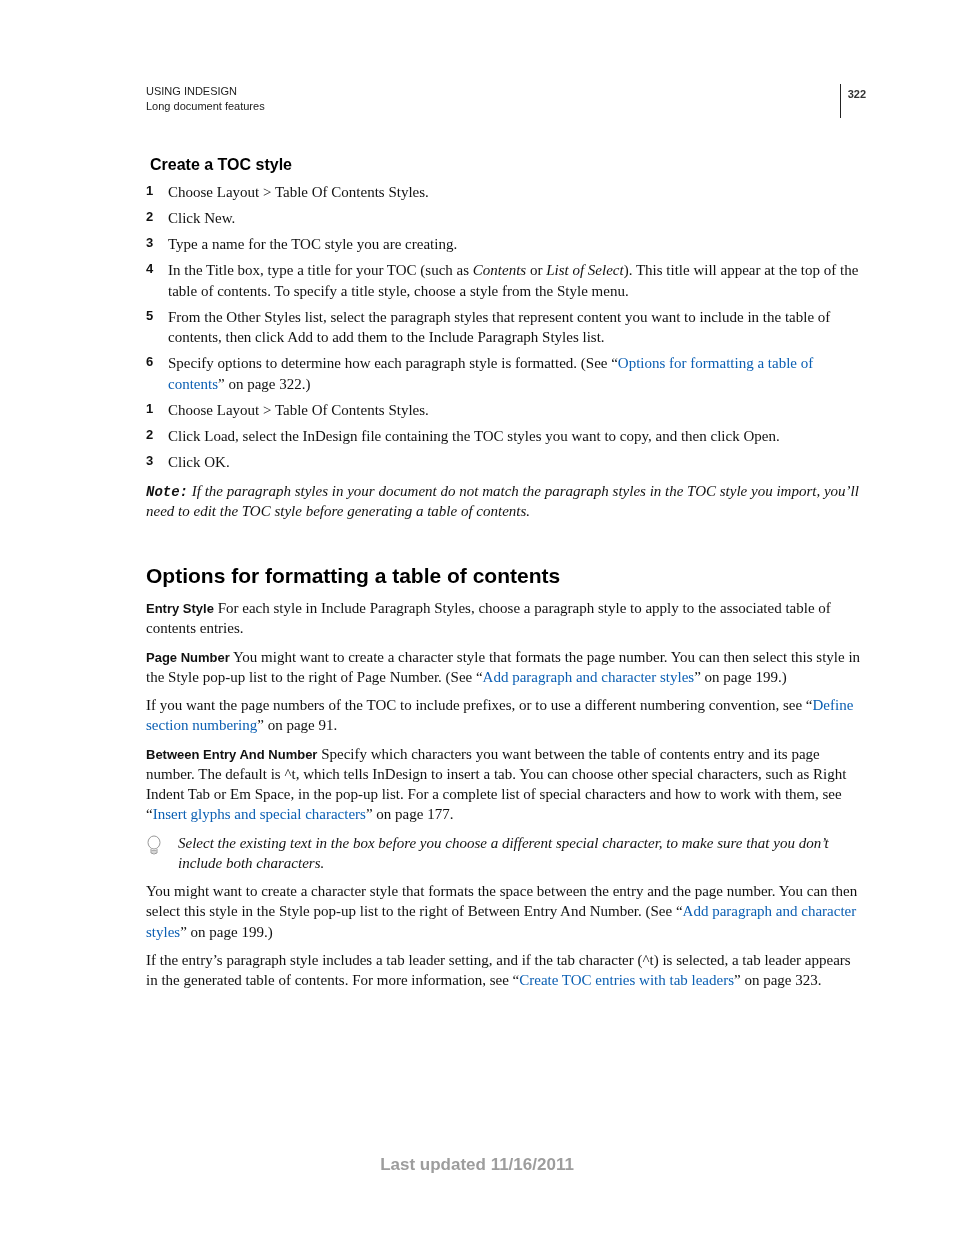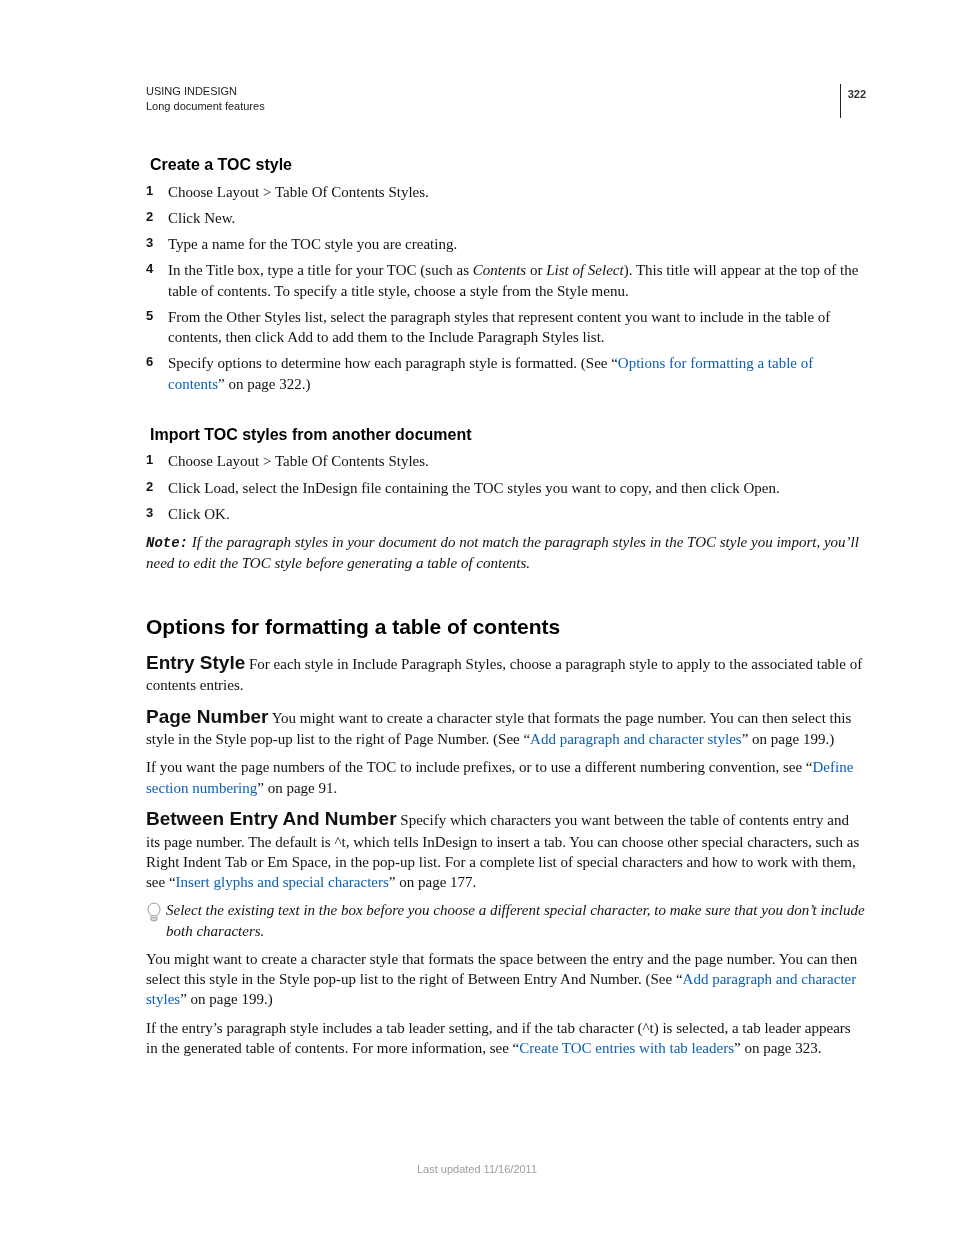--- a/index.html
+++ b/index.html
@@ -78,46 +78,46 @@
     left: 0;
     top: 0;
     font-family: "Myriad Pro", Arial, Helvetica, sans-serif;
     font-weight: bold;
     font-size: 13px;
   }
   p.body {
     margin: 8px 0;
   }
   .italic { font-style: italic; }
-  .bold-sans { font-family: "Myriad Pro", Arial, Helvetica, sans-serif; font-weight: bold; font-size: 19px;}
+  .bold-sans { font-family: "Myriad Pro", Arial, Helvetica, sans-serif; font-weight: bold; font-size: 13px;}
   .bolditalic-sans { font-family: Liberation Mono, monospace; font-weight: bold; font-style: italic; font-size: 14px;}
   a.link {
     color: #0b5fb3;
     text-decoration: none;
   }
   .tip {
     display: flex;
-    gap: 4px;
+    gap: 16px;
     align-items: flex-start;
     margin: 8px 0;
     font-style: italic;
   }
   .tip-icon {
     flex: 0 0 auto;
     margin-top: 2px;
   }
   .footer {
     position: absolute;
     bottom: 58px;
     left: 0;
     right: 0;
     text-align: center;
     font-family: "Myriad Pro", Arial, Helvetica, sans-serif;
-    font-weight: normal;
-    font-size: 11px;
+    font-weight: bold;
+    font-size: 17px;
     color: #9d9d9d;
   }
 </style>
 </head>
 <body>
 
 <div class="page">
 
   <div class="running-head">
     <div class="running-head-left">
@@ -132,21 +132,20 @@
     <div class="h3">Create a TOC style</div>
     <ol class="steps">
       <li>Choose Layout &gt; Table Of Contents Styles.</li>
       <li>Click New.</li>
       <li>Type a name for the TOC style you are creating.</li>
       <li><span>In the Title box, type a title for your TOC (such as </span><span class="italic">Contents</span><span> or </span><span class="italic">List of Select</span><span>). This title will appear at the top of the table of contents. To specify a title style, choose a style from the Style menu.</span></li>
       <li>From the Other Styles list, select the paragraph styles that represent content you want to include in the table of contents, then click Add to add them to the Include Paragraph Styles list.</li>
       <li><span>Specify options to determine how each paragraph style is formatted. (See “</span><a class="link">Options for formatting a table of contents</a><span>” on page 322.)</span></li>
     </ol>
 
-    <div class="h3" style="margin-top:30px">Import TOC styles from another document</div>
     <ol class="steps">
       <li>Choose Layout &gt; Table Of Contents Styles.</li>
       <li>Click Load, select the InDesign file containing the TOC styles you want to copy, and then click Open.</li>
       <li>Click OK.</li>
     </ol>
     <p class="body italic"><span class="bolditalic-sans">Note:</span><span> If the paragraph styles in your document do not match the paragraph styles in the TOC style you import, you’ll need to edit the TOC style before generating a table of contents.</span></p>
 
     <div class="h2">Options for formatting a table of contents</div>
 
     <p class="body"><span class="bold-sans">Entry Style</span><span>  For each style in Include Paragraph Styles, choose a paragraph style to apply to the associated table of contents entries.</span></p>

